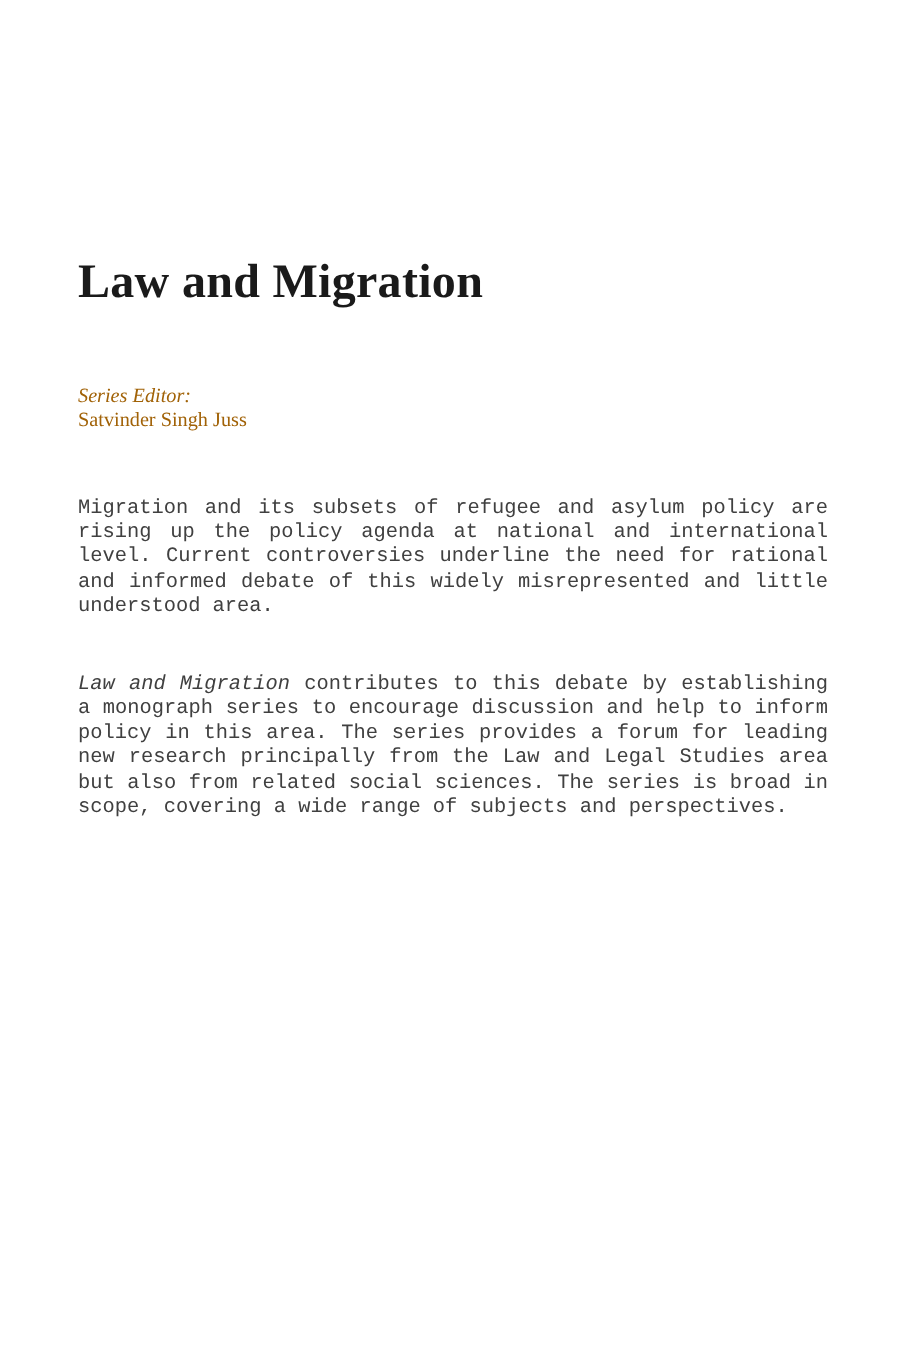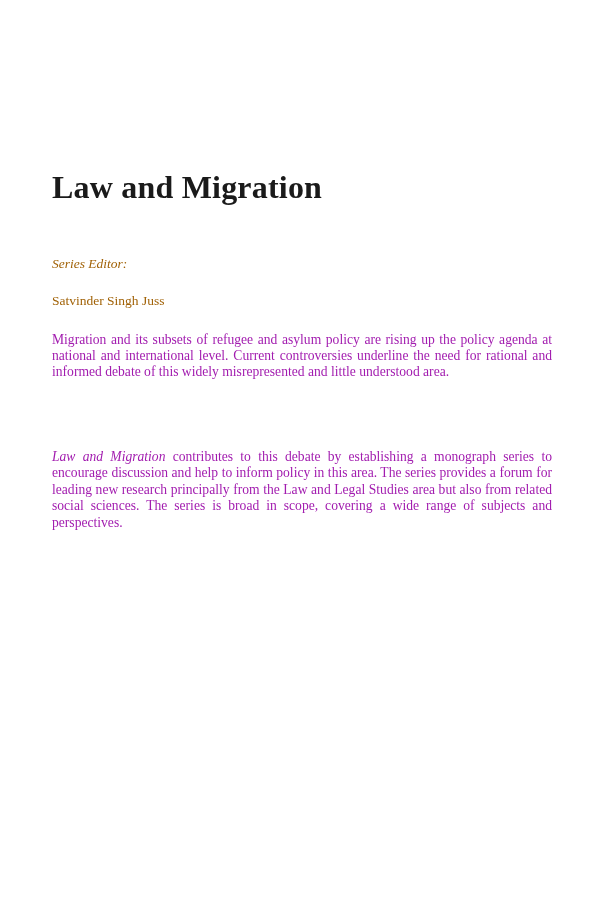--- a/index.html
+++ b/index.html
@@ -52,32 +52,32 @@
 
   .editor-role {
     font-style: italic;
     display: block;
   }
 
   .editor-name,
   .editor-affiliation {
     display: block;
     font-style: normal;
-    margin-top: 21px;
   }
 
   .body-paragraph {
     position: absolute;
     left: 52px;
     width: 500px;
     font-size: 13.6px;
     line-height: 16.4px;
-    color: #a21caf;
+    color: #404040;
     text-align: justify;
     text-justify: inter-word;
+    font-family: Liberation Mono, monospace;
   }
 
   .para-1 { top: 318px; }
   .para-2 { top: 403px; margin-top: 46px; }
 
   .italic-title {
     font-style: italic;
   }
 </style>
 </head>

